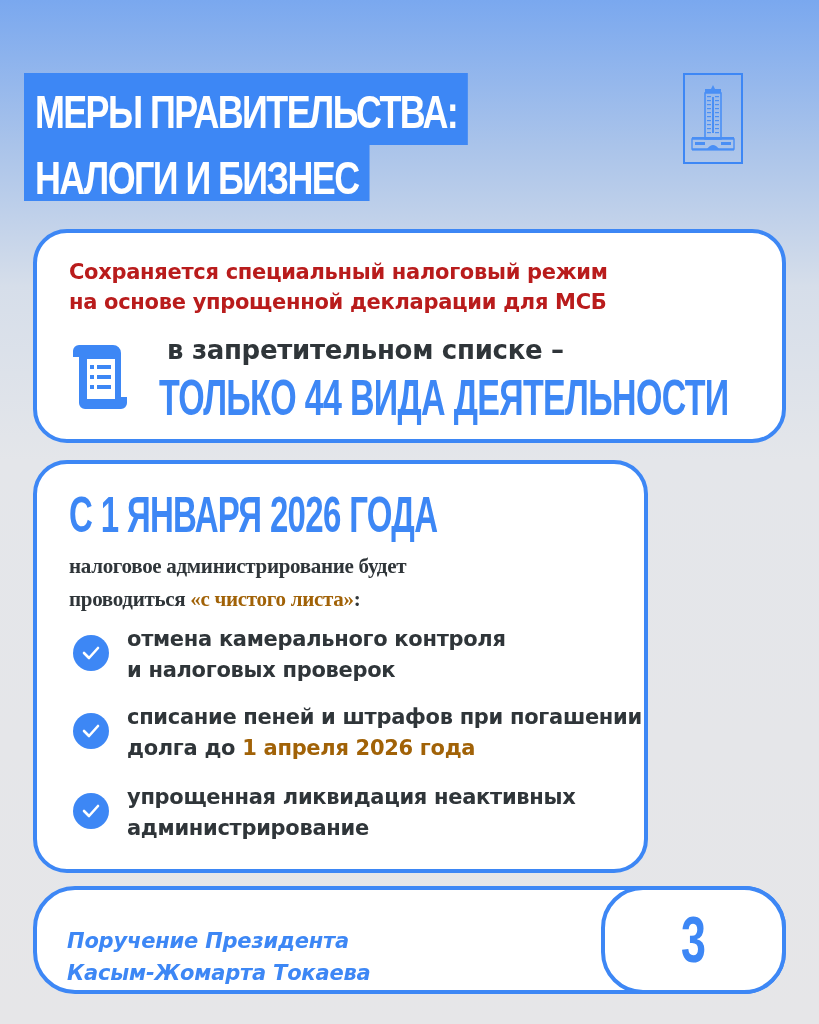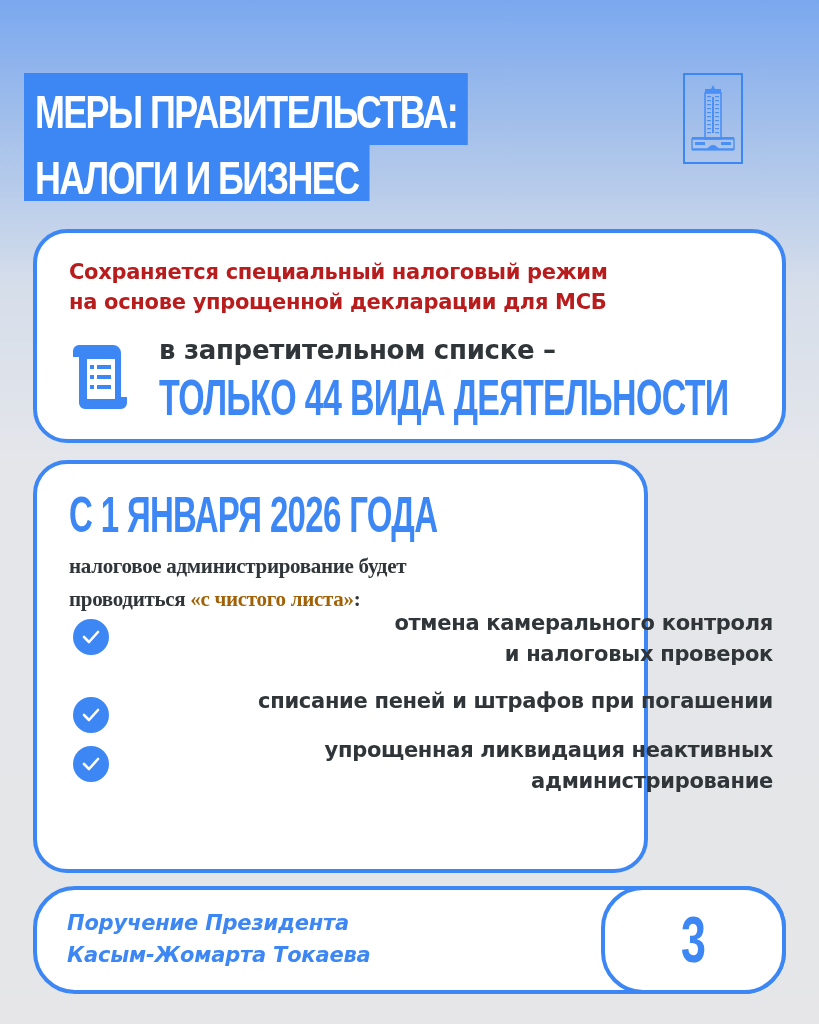--- a/index.html
+++ b/index.html
@@ -60,21 +60,21 @@
     }
     .doc-icon {
       position: absolute;
       left: 32px;
       top: 106px;
       width: 60px;
       height: 72px;
     }
     .sub-line {
       position: absolute;
-      left: 122px;
+      left: 130px;
       top: 102px;
       font-size: 26px;
       font-weight: bold;
       color: #2f3539;
       letter-spacing: -0.3px;
     }
     .big-blue {
       position: absolute;
       left: 122px;
       top: 136px;
@@ -110,23 +110,22 @@
       font-weight: bold;
       line-height: 33px;
       color: #2f3539;
       letter-spacing: -0.3px;
       font-family: Liberation Serif, serif;
     }
     .hl { color: #a16207; }
     .bullets {
       position: absolute;
       left: 36px;
-      top: 144px;
+      top: 160px;
       width: 700px;
-      text-align: right;
     }
     .bullet {
       position: relative;
       padding-left: 54px;
       font-size: 21px;
       font-weight: bold;
       line-height: 31px;
       color: #2f3539;
       letter-spacing: -0.3px;
       margin-bottom: 16px;
@@ -138,21 +137,21 @@
       top: 11px;
       width: 36px;
       height: 36px;
       border-radius: 50%;
       background: #3d87f5;
     }
     .check svg { position: absolute; left: 9px; top: 10px; }
     .footer-text {
       position: absolute;
       left: 30px;
-      top: 17px;
+      top: 35px;
       font-size: 21px;
       font-weight: bold;
       font-style: italic;
       line-height: 32px;
       color: #3d87f5;
       letter-spacing: -0.2px;
     }
     .page-num-box {
       position: absolute;
       right: -4px;
@@ -258,20 +257,21 @@
       <div>отмена камерального контроля</div>
       <div>и налоговых проверок</div>
     </div>
     <div class="bullet">
       <span class="check">
         <svg width="18" height="16" viewBox="0 0 18 16">
             <path d="M2,8 l5,5 l9,-10" fill="none" stroke="#ffffff" stroke-width="2.6" stroke-linecap="round" stroke-linejoin="round"></path>
           </svg>
       </span>
       <div>списание пеней и штрафов при погашении</div>
+      <div><span>долга до </span><span class="hl">1 апреля 2026 года</span></div>
     </div>
     <div class="bullet">
       <span class="check">
         <svg width="18" height="16" viewBox="0 0 18 16">
             <path d="M2,8 l5,5 l9,-10" fill="none" stroke="#ffffff" stroke-width="2.6" stroke-linecap="round" stroke-linejoin="round"></path>
           </svg>
       </span>
       <div>упрощенная ликвидация неактивных</div>
       <div>администрирование</div>
     </div>

